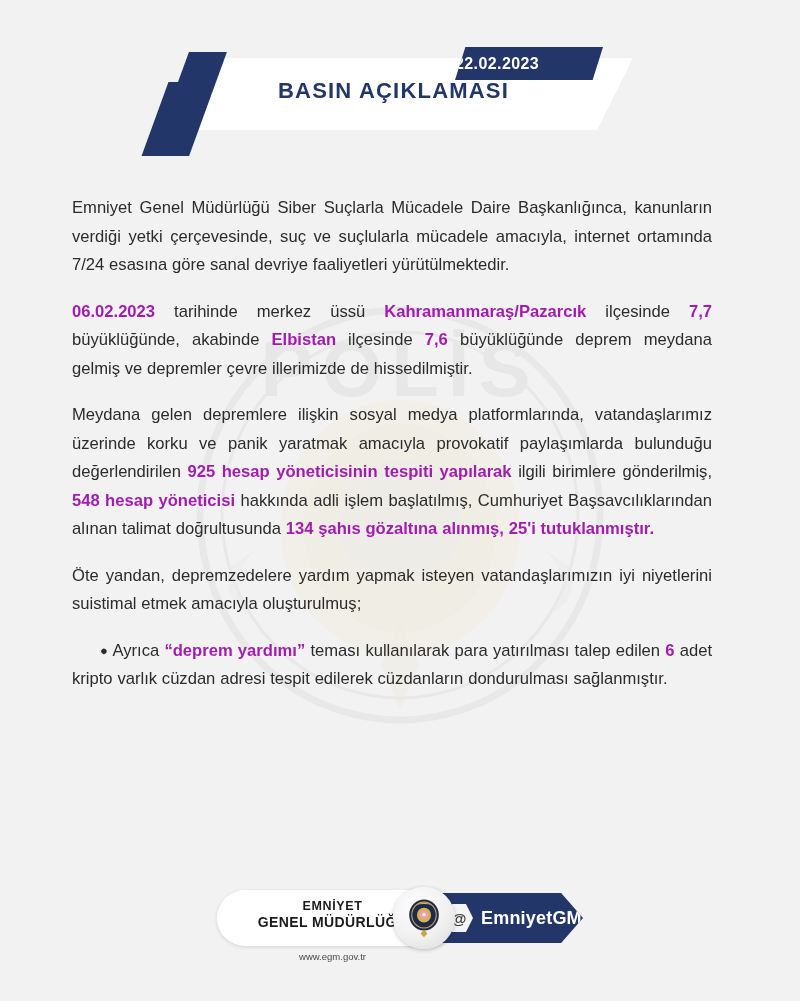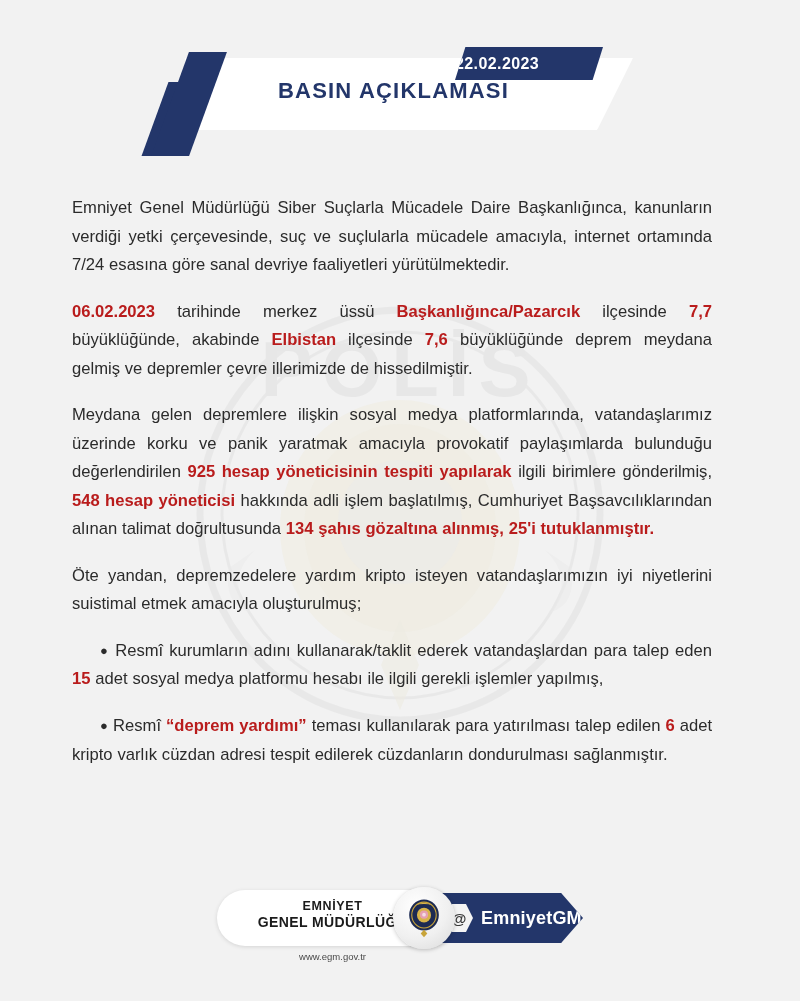--- a/index.html
+++ b/index.html
@@ -103,21 +103,21 @@
     text-align: justify;
     font-size: 16.6px;
     line-height: 1.72;
     margin: 0 16px 18px 0;
     color: #2b2b2b;
     word-spacing: 0.2px;
   }
   .para.bullet {
     text-indent: 28px;
   }
-  .para b { font-weight: 700; color: #b91c1c; }
+  .para b { font-weight: 700; color: #a21caf; }
   .dot {
     font-size: 13px;
     vertical-align: 1px;
   }
   .closing { margin-top: 22px; }
 
   
   .footer {
     position: absolute;
     left: 0;
@@ -250,30 +250,29 @@
   <div class="header-title">BASIN AÇIKLAMASI</div>
   <div class="date-badge">
     <span>22.02.2023</span>
   </div>
 </div>
 
 <div class="content">
 
   <p class="para">Emniyet Genel Müdürlüğü Siber Suçlarla Mücadele Daire Başkanlığınca, kanunların verdiği yetki çerçevesinde, suç ve suçlularla mücadele amacıyla, internet ortamında 7/24 esasına göre sanal devriye faaliyetleri yürütülmektedir.</p>
 
-  <p class="para"><b>06.02.2023</b><span> tarihinde merkez üssü </span><b>Başkanlığınca/Pazarcık</b><span> ilçesinde </span><b>7,7</b><span> büyüklüğünde, akabinde </span><b>Elbistan</b><span> ilçesinde </span><b>7,6</b><span> büyüklüğünde deprem meydana gelmiş ve depremler çevre illerimizde de hissedilmiştir.</span></p>
+  <p class="para"><b>06.02.2023</b><span> tarihinde merkez üssü </span><b>Kahramanmaraş/Pazarcık</b><span> ilçesinde </span><b>7,7</b><span> büyüklüğünde, akabinde </span><b>Elbistan</b><span> ilçesinde </span><b>7,6</b><span> büyüklüğünde deprem meydana gelmiş ve depremler çevre illerimizde de hissedilmiştir.</span></p>
 
   <p class="para"><span>Meydana gelen depremlere ilişkin sosyal medya platformlarında, vatandaşlarımız üzerinde korku ve panik yaratmak amacıyla provokatif paylaşımlarda bulunduğu değerlendirilen </span><b>925 hesap yöneticisinin tespiti yapılarak</b><span> ilgili birimlere gönderilmiş, </span><b>548 hesap yöneticisi</b><span> hakkında adli işlem başlatılmış, Cumhuriyet Başsavcılıklarından alınan talimat doğrultusunda </span><b>134 şahıs gözaltına alınmış, 25'i tutuklanmıştır.</b></p>
 
-  <p class="para">Öte yandan, depremzedelere yardım kripto isteyen vatandaşlarımızın iyi niyetlerini suistimal etmek amacıyla oluşturulmuş;</p>
-
-
-  <p class="para bullet"><span class="dot">●</span> <span>Resmî kurumların adını kullanarak/taklit ederek vatandaşlardan para talep eden </span><b>15</b><span> adet sosyal medya platformu hesabı ile ilgili gerekli işlemler yapılmış,</span></p>
-
-  <p class="para bullet"><span class="dot">●</span> <span>Resmî </span><b>“deprem yardımı”</b><span> teması kullanılarak para yatırılması talep edilen </span><b>6</b><span> adet kripto varlık cüzdan adresi tespit edilerek cüzdanların dondurulması sağlanmıştır.</span></p>
+  <p class="para">Öte yandan, depremzedelere yardım yapmak isteyen vatandaşlarımızın iyi niyetlerini suistimal etmek amacıyla oluşturulmuş;</p>
+
+
+
+  <p class="para bullet"><span class="dot">●</span> <span>Ayrıca </span><b>“deprem yardımı”</b><span> teması kullanılarak para yatırılması talep edilen </span><b>6</b><span> adet kripto varlık cüzdan adresi tespit edilerek cüzdanların dondurulması sağlanmıştır.</span></p>
 
 </div>
 
 <div class="footer">
   <div class="footer-inner">
     <div class="footer-pill"></div>
 
     <div class="footer-text">
       <span class="l1">EMNİYET</span>
       <span class="l2">GENEL MÜDÜRLÜĞÜ</span>

